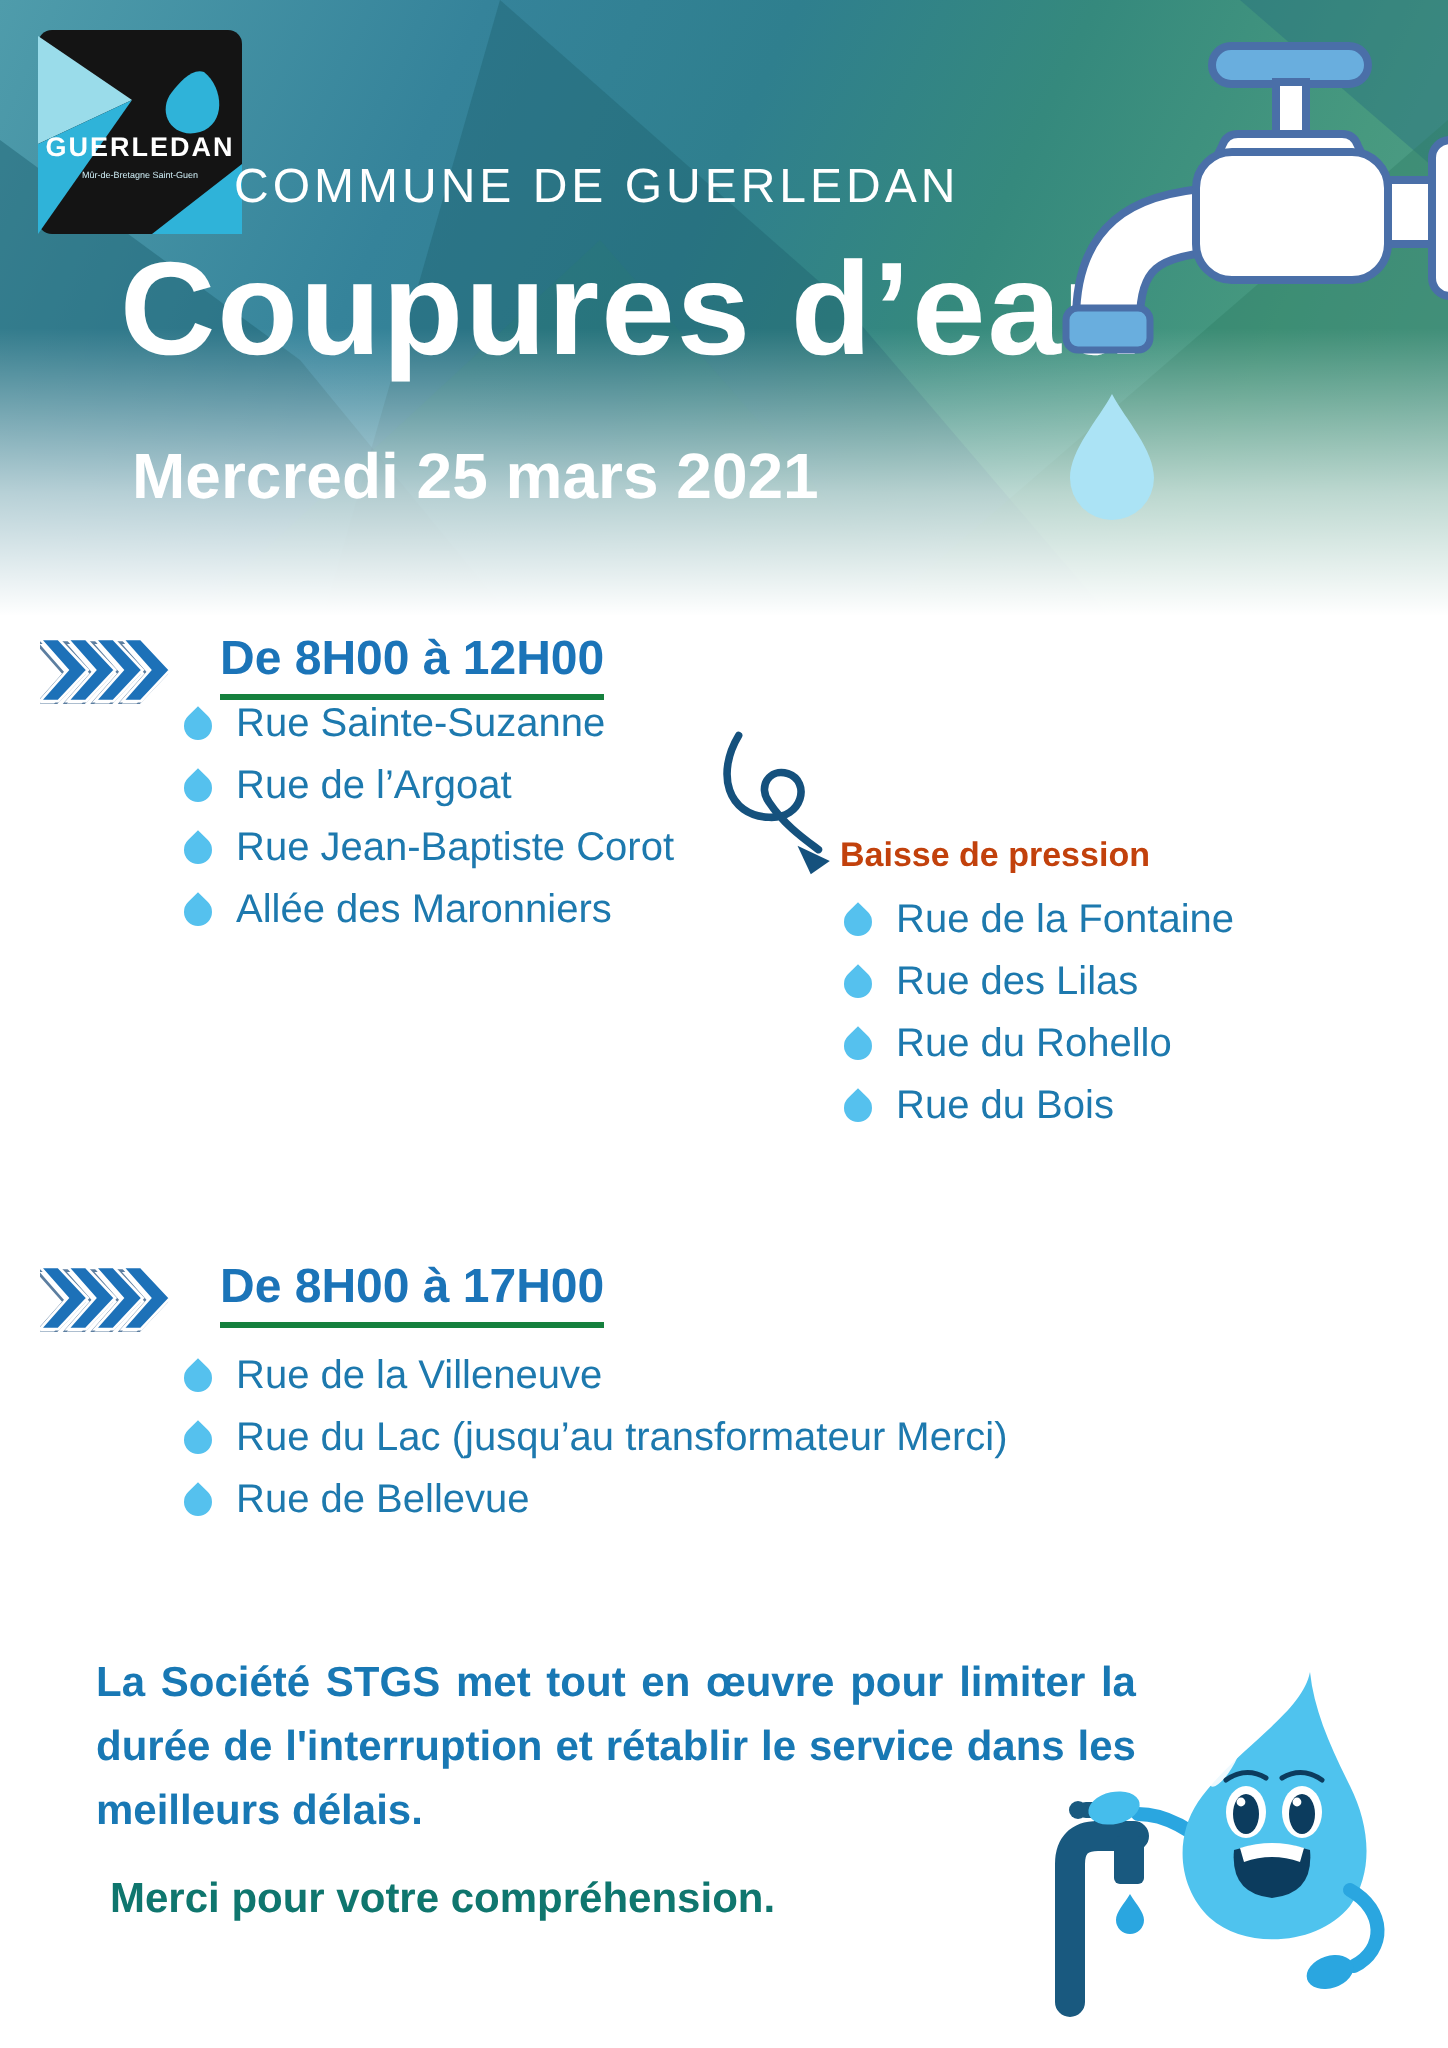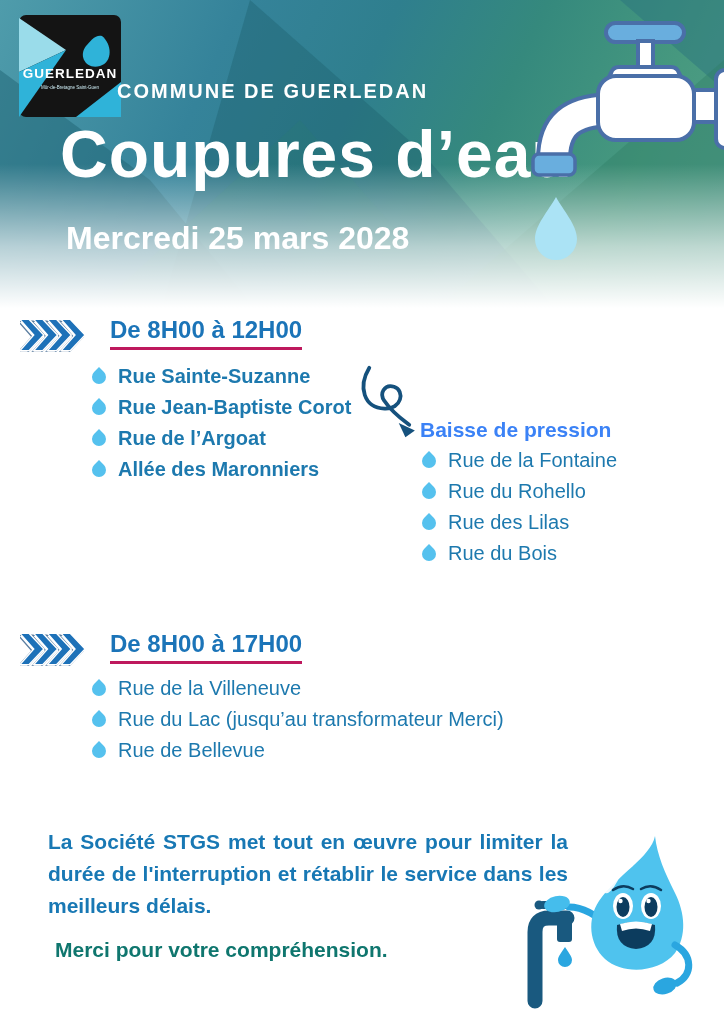--- a/index.html
+++ b/index.html
@@ -14,59 +14,59 @@
     background:linear-gradient(115deg,#4f9cab 0%,#35839a 28%,#2f7f8e 46%,#35897d 63%,#47997f 82%,#569e8e 100%);
   }
   .header svg.ridges{position:absolute;top:0;left:0;}
   .header .mist{
     position:absolute;left:0;bottom:0;width:100%;height:150px;
     background:linear-gradient(to bottom,rgba(255,255,255,0) 0%,rgba(255,255,255,.65) 55%,#ffffff 96%);
   }
   .logo{position:absolute;top:14px;left:18px;width:104px;height:104px;}
   .commune{
     position:absolute;top:80px;left:117px;
-    color:#ffffff;font-size:20px;letter-spacing:2px;font-weight:700;white-space:nowrap;
+    color:#ffffff;font-size:24px;letter-spacing:2px;font-weight:400;white-space:nowrap;
   }
   .title{
     position:absolute;top:116px;left:60px;
     color:#ffffff;font-size:66px;font-weight:bold;letter-spacing:1px;white-space:nowrap;
   }
   .date{
     position:absolute;top:220px;left:66px;
     color:#ffffff;font-size:32px;font-weight:bold;white-space:nowrap;
   }
   .faucet{position:absolute;top:10px;left:520px;}
   
   .chevrons{position:absolute;left:20px;}
   .chevrons.s1{top:318px;}
   .chevrons.s2{top:632px;}
   .section-heading{
     position:absolute;left:110px;
     color:#1b74b8;font-size:24px;font-weight:bold;
-    border-bottom:3px solid #be185d;padding-bottom:3px;white-space:nowrap;
+    border-bottom:3px solid #15803d;padding-bottom:3px;white-space:nowrap;
   }
   .section-heading.s1{top:316px;}
   .section-heading.s2{top:630px;text-align:right;}
   .street-list{position:absolute;margin:0;padding:0;list-style:none;}
-  .street-list.l1{left:92px;top:366px;font-weight:bold;}
+  .street-list.l1{left:92px;top:352px;}
   .street-list.lp{left:422px;top:450px;}
   .street-list.l2{left:92px;top:678px;}
   .street-item{
     display:flex;align-items:center;height:21px;margin-bottom:10px;
     color:#1d79ae;font-size:20px;white-space:nowrap;
   }
   .drop-icon{
     width:14px;height:14px;flex:0 0 14px;margin-right:12px;
     background:#55c1ee;border-radius:0 50% 50% 50%;
     transform:rotate(45deg);
   }
   .curly-arrow{position:absolute;left:356px;top:364px;}
   .pressure-heading{
     position:absolute;left:420px;top:418px;
-    color:#3b82f6;font-size:21px;font-weight:bold;white-space:nowrap;
+    color:#c2410c;font-size:17px;font-weight:bold;white-space:nowrap;
   }
   
   .footer-message{
     position:absolute;left:48px;top:826px;width:520px;
     color:#1878b4;font-size:21px;font-weight:bold;line-height:32px;
     text-align:justify;
   }
   .footer-thanks{
     position:absolute;left:55px;top:938px;
     color:#0f766e;font-size:21px;font-weight:bold;white-space:nowrap;
@@ -93,21 +93,21 @@
       <polygon points="1,4 48,36 1,58" fill="#9adcea"></polygon>
       <polygon points="1,58 48,36 1,103" fill="#2fb3d9"></polygon>
       <polygon points="103,103 103,68 58,103" fill="#2fb3d9"></polygon>
       <path d="M84,22 C94,30 95,48 82,52 C68,56 60,42 68,32 C72,27 78,20 84,22 Z" fill="#2fb3d9"></path>
       <text x="52" y="64" text-anchor="middle" fill="#ffffff" font-family="Liberation Sans, sans-serif" font-size="13.5" font-weight="bold" letter-spacing="1">GUERLEDAN</text>
       <text x="52" y="75" text-anchor="middle" fill="#cfeef6" font-family="Liberation Sans, sans-serif" font-size="4.5">Mûr-de-Bretagne  Saint-Guen</text>
     </svg>
 
     <div class="commune">COMMUNE DE GUERLEDAN</div>
     <div class="title">Coupures d’eau</div>
-    <div class="date">Mercredi 25 mars 2028</div>
+    <div class="date">Mercredi 25 mars 2021</div>
 
     <svg class="faucet" width="204" height="260" viewBox="0 0 204 260">
 
       <rect x="86" y="13" width="78" height="19" rx="9.5" fill="#69aede" stroke="#4a6fa8" stroke-width="4"></rect>
       <rect x="118" y="31" width="15" height="30" fill="#ffffff" stroke="#4a6fa8" stroke-width="4"></rect>
       <path d="M99,57 L151,57 Q157,57 159,63 L163,71 L87,71 L91,63 Q93,57 99,57 Z" fill="#ffffff" stroke="#4a6fa8" stroke-width="4" stroke-linejoin="round"></path>
 
       <path d="M88,100 C52,102 34,114 34,150" fill="none" stroke="#4a6fa8" stroke-width="36"></path>
       <path d="M88,100 C52,102 34,114 34,150" fill="none" stroke="#ffffff" stroke-width="28"></path>
 
@@ -138,50 +138,50 @@
   </svg>
   <div class="section-heading s1">De 8H00 à 12H00</div>
 
   <ul class="street-list l1">
     <li class="street-item">
       <span class="drop-icon"></span>
       <span>Rue Sainte-Suzanne</span>
     </li>
     <li class="street-item">
       <span class="drop-icon"></span>
+      <span>Rue de l’Argoat</span>
+    </li>
+    <li class="street-item">
+      <span class="drop-icon"></span>
       <span>Rue Jean-Baptiste Corot</span>
-    </li>
-    <li class="street-item">
-      <span class="drop-icon"></span>
-      <span>Rue de l’Argoat</span>
     </li>
     <li class="street-item">
       <span class="drop-icon"></span>
       <span>Allée des Maronniers</span>
     </li>
   </ul>
 
   <svg class="curly-arrow" width="76" height="76" viewBox="0 0 80 80">
     <path d="M14,4 C2,24 8,46 30,47 C48,48 52,28 40,24 C30,21 24,31 30,39 C38,51 48,58 56,64" fill="none" stroke="#15517d" stroke-width="4" stroke-linecap="round"></path>
     <polygon points="62,70 45,62 52,77" fill="#15517d"></polygon>
   </svg>
   <div class="pressure-heading">Baisse de pression</div>
 
   <ul class="street-list lp">
     <li class="street-item">
       <span class="drop-icon"></span>
       <span>Rue de la Fontaine</span>
     </li>
     <li class="street-item">
       <span class="drop-icon"></span>
+      <span>Rue des Lilas</span>
+    </li>
+    <li class="street-item">
+      <span class="drop-icon"></span>
       <span>Rue du Rohello</span>
-    </li>
-    <li class="street-item">
-      <span class="drop-icon"></span>
-      <span>Rue des Lilas</span>
     </li>
     <li class="street-item">
       <span class="drop-icon"></span>
       <span>Rue du Bois</span>
     </li>
   </ul>
 
   <svg class="chevrons s2" width="66" height="34" viewBox="0 0 72 34">
     <g fill="none" stroke="#5c7ea0" stroke-width="1.5" transform="translate(-2,2)">
       <polygon points="0,0 10,0 26,17 10,34 0,34 15,17"></polygon>

